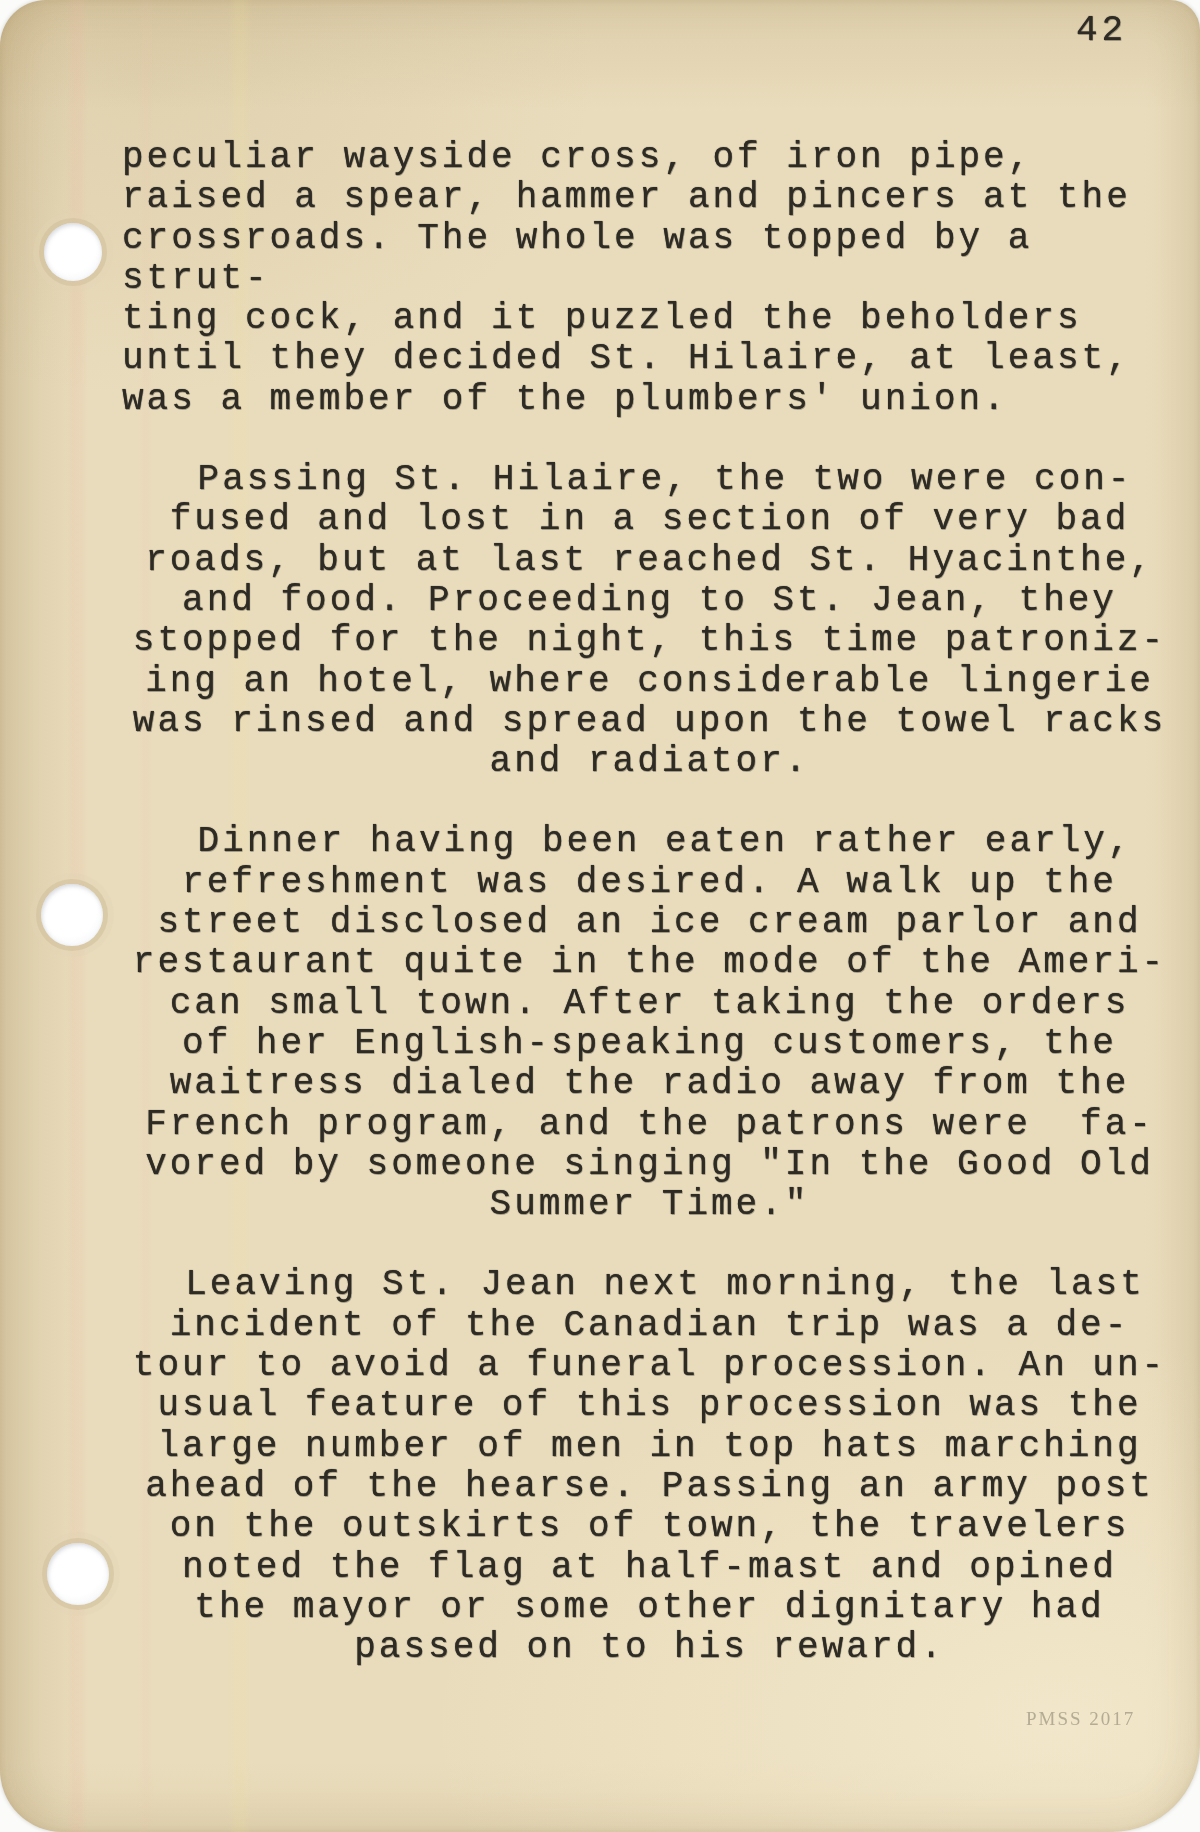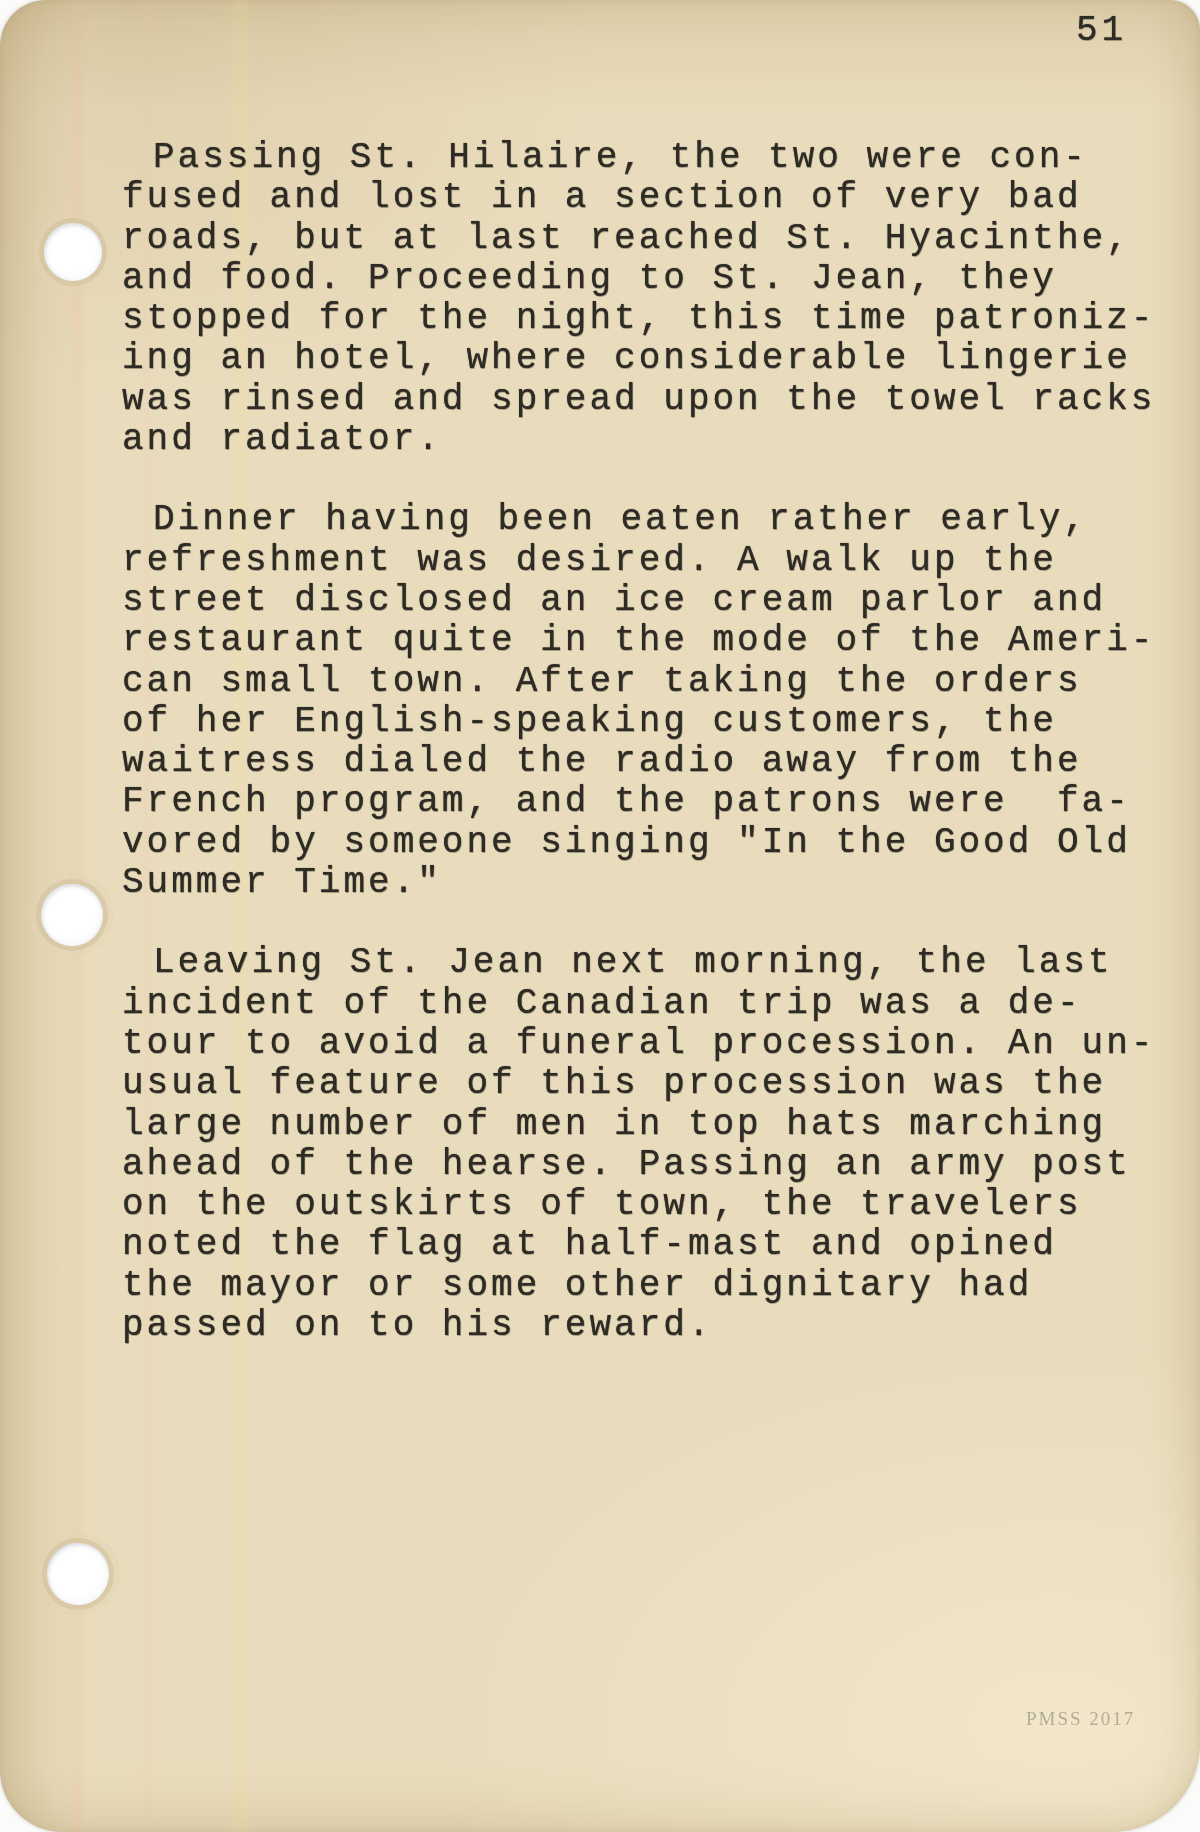--- a/index.html
+++ b/index.html
@@ -84,20 +84,21 @@
     font-size: 36px;
     line-height: 40.3px;
     letter-spacing: 3px;
   }
   .text-block p {
     margin: 0 0 40px 0;
     white-space: pre-wrap;
   }
   .text-block p.indent {
     text-indent: 31px;
+    text-align: center;
   }
   .watermark {
     position: absolute;
     left: 1026px;
     top: 1708px;
     font-family: "Liberation Serif", serif;
     font-size: 19px;
     letter-spacing: 2px;
     color: rgba(138, 132, 114, 0.60);
   }
@@ -109,23 +110,29 @@
 
 <div class="paper">
   <div class="streak s1"></div>
   <div class="streak s2"></div>
   <div class="streak s3"></div>
 
   <div class="hole h1"></div>
   <div class="hole h2"></div>
   <div class="hole h3"></div>
 
-  <div class="page-number typewriter">51</div>
+  <div class="page-number typewriter">42</div>
 
   <div class="text-block typewriter">
+    <p>peculiar wayside cross, of iron pipe,
+raised a spear, hammer and pincers at the
+crossroads. The whole was topped by a strut-
+ting cock, and it puzzled the beholders
+until they decided St. Hilaire, at least,
+was a member of the plumbers' union.</p>
     <p class="indent">Passing St. Hilaire, the two were con-
 fused and lost in a section of very bad
 roads, but at last reached St. Hyacinthe,
 and food. Proceeding to St. Jean, they
 stopped for the night, this time patroniz-
 ing an hotel, where considerable lingerie
 was rinsed and spread upon the towel racks
 and radiator.</p>
     <p class="indent">Dinner having been eaten rather early,
 refreshment was desired. A walk up the

